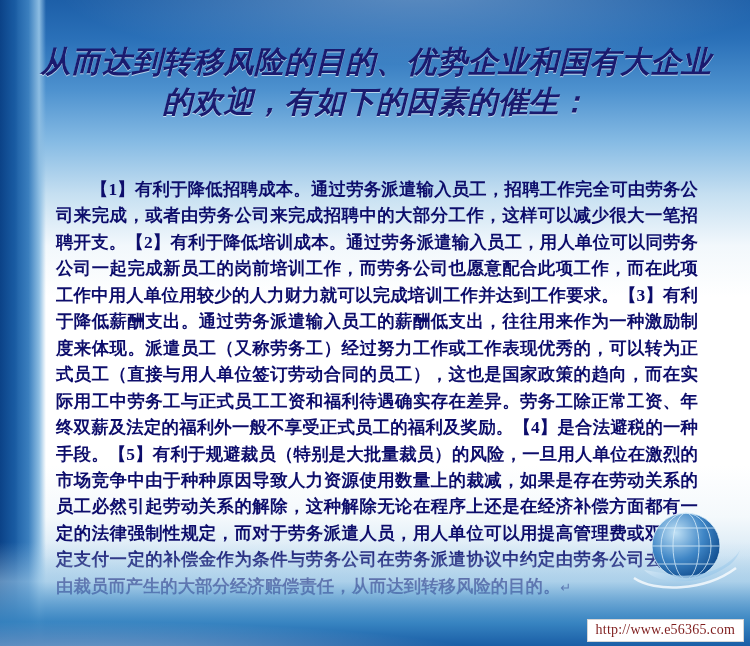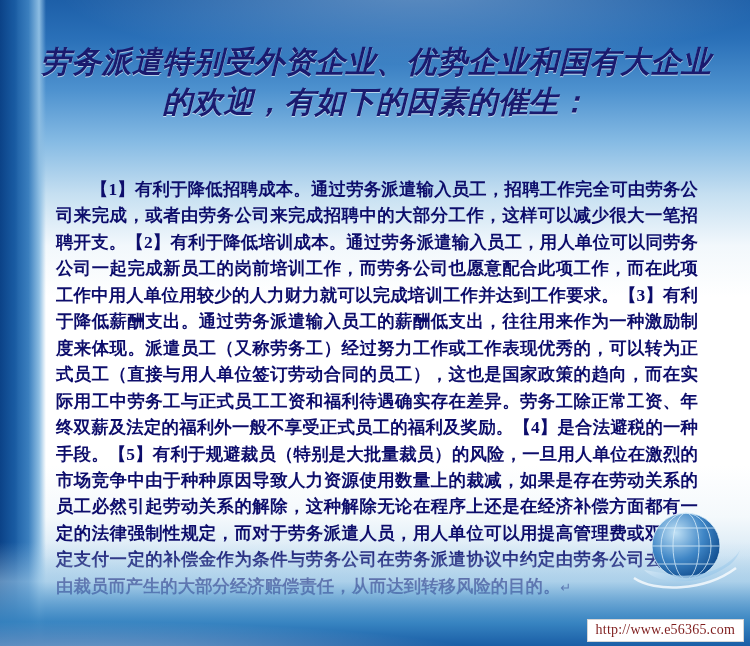--- a/index.html
+++ b/index.html
@@ -138,21 +138,21 @@
 <body>
 
 <div class="slide">
 
   <div class="left-band">
     <div class="left-band-inner"></div>
   </div>
 
   <div class="top-glow"></div>
 
-  <h1 class="title">劳务派遣特别受外资企业、优势企业和国有大企业的欢迎，有如下的因素的催生：</h1>
+  <h1 class="title">从而达到转移风险的目的、优势企业和国有大企业的欢迎，有如下的因素的催生：</h1>
 
   <div class="body-text"><span>【1】有利于降低招聘成本。通过劳务派遣输入员工，招聘工作完全可由劳务公司来完成，或者由劳务公司来完成招聘中的大部分工作，这样可以减少很大一笔招聘开支。【2】有利于降低培训成本。通过劳务派遣输入员工，用人单位可以同劳务公司一起完成新员工的岗前培训工作，而劳务公司也愿意配合此项工作，而在此项工作中用人单位用较少的人力财力就可以完成培训工作并达到工作要求。【3】有利于降低薪酬支出。通过劳务派遣输入员工的薪酬低支出，往往用来作为一种激励制度来体现。派遣员工（又称劳务工）经过努力工作或工作表现优秀的，可以转为正式员工（直接与用人单位签订劳动合同的员工），这也是国家政策的趋向，而在实际用工中劳务工与正式员工工资和福利待遇确实存在差异。劳务工除正常工资、年终双薪及法定的福利外一般不享受正式员工的福利及奖励。【4】是合法避税的一种手段。【5】有利于规避裁员（特别是大批量裁员）的风险，一旦用人单位在激烈的市场竞争中由于种种原因导致人力资源使用数量上的裁减，如果是存在劳动关系的员工必然引起劳动关系的解除，这种解除无论在程序上还是在</span><span class="u">经济</span><span>补偿方面都有一定的法律强制性规定，而对于劳务派遣人员，用人单位可以用提高管理费或双方约定支付一定的补偿金作为条件与劳务公司在劳务派遣协议中约定由劳务公司去承担由裁员而产生的大部分经济赔偿责任，从而达到转移风险的目的。</span><span class="pilcrow">↵</span></div>
 
   <div class="bottom-wave"></div>
 
   <svg class="globe" viewBox="0 0 120 88">
     <defs>
       <radialGradient id="gsh" cx="35%" cy="30%" r="75%">
         <stop offset="0%" stop-color="#bfe0f5"></stop>
         <stop offset="55%" stop-color="#3f86c6"></stop>

